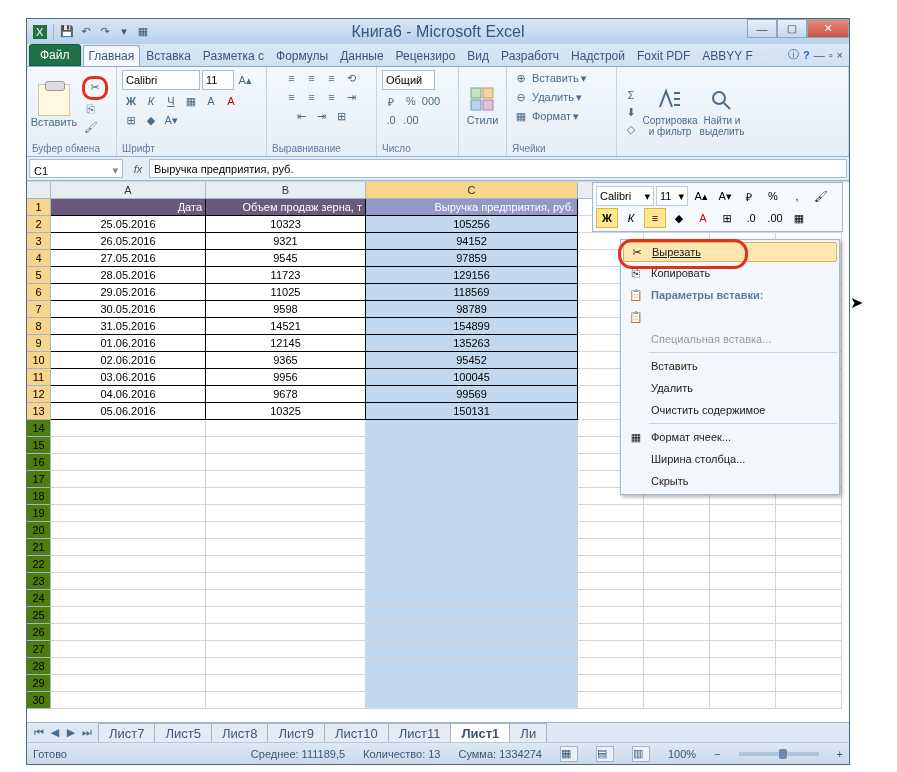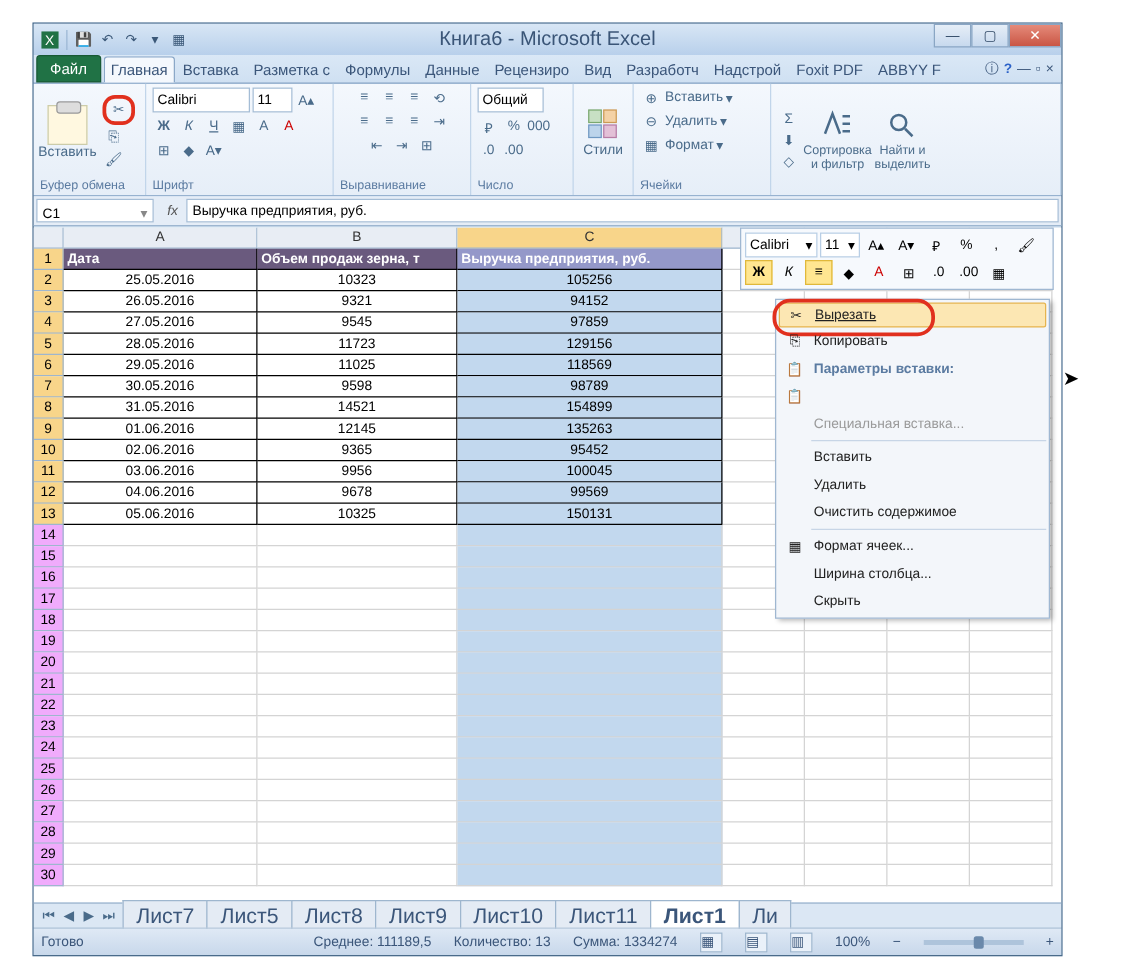--- a/index.html
+++ b/index.html
@@ -42,43 +42,43 @@
 .mini-toolbar{position:absolute;right:6px;top:163px;width:251px;background:#f6f9fd;border:1px solid #9fb7d1;padding:3px;display:flex;flex-wrap:wrap;gap:2px;z-index:30}
 .mt-box{height:20px;border:1px solid #b8cee5;background:#fff;display:flex;align-items:center;padding:0 3px;font-size:11px}
 .mt-btn{width:22px;height:20px;display:flex;align-items:center;justify-content:center;border:1px solid transparent}
 .mt-btn.y{background:#ffe691;border-color:#e0b83b}
 
 .sheet-area{position:absolute;left:0;top:163px;right:0;bottom:42px;background:#fff;overflow:hidden}
 .grid{display:grid;grid-template-columns:24px 155px 160px 212px repeat(4,66px);grid-auto-rows:17px}
 .corner{background:#e8edf4;border:1px solid #9eb6ce;border-top:none;border-left:none}
 .colhdr{background:#e8edf4;border:1px solid #9eb6ce;border-top:none;border-left:none;text-align:center;color:#333;line-height:17px}
 .colhdr.sel{background:#f8d58a}
-.rowhdr{background:#f0abfc;border:1px solid #9eb6ce;border-top:none;border-left:none;text-align:center;line-height:17px}
+.rowhdr{background:#4d7c0f;border:1px solid #9eb6ce;border-top:none;border-left:none;text-align:center;line-height:17px}
 .rowhdr.sel{background:#f8d58a}
 .cell{border-right:1px solid #d4d4d4;border-bottom:1px solid #d4d4d4;padding:0 3px;line-height:17px;overflow:hidden;white-space:nowrap}
-.th{background:#6a5a7e;color:#fff;font-weight:bold;text-align:left;border-right:1px solid #000;border-bottom:1px solid #000}
+.th{background:#6a5a7e;color:#fff;font-weight:normal;text-align:right;border-right:1px solid #000;border-bottom:1px solid #000}
 .data-a{text-align:center;border-right:1px solid #000;border-bottom:1px solid #000}
 .data-b{text-align:center;border-right:1px solid #000;border-bottom:1px solid #000}
 .data-c{text-align:center;border-right:1px solid #000;border-bottom:1px solid #000;background:#c2d8ee}
 .th.sel{background:#9498c9}
 .blank-c{background:#c2d8ee}
 
 .context-menu{position:absolute;left:593px;top:220px;width:220px;background:#f3f6fa;border:1px solid #9fb7d1;box-shadow:2px 2px 4px rgba(0,0,0,.3);z-index:40;padding:2px}
 .cm-item{display:flex;align-items:center;height:22px;padding-left:28px;position:relative;color:#222}
 .cm-item.sel{background:#fce7b3;border:1px solid #e6b44e;height:20px;border-radius:2px}
 .cm-item.dis{color:#9a9a9a}
 .cm-item.hdr{font-weight:bold;color:#5b7ba1}
 .cm-ico{position:absolute;left:5px;width:16px;height:16px;display:flex;align-items:center;justify-content:center;font-size:11px}
 .cm-sep{height:1px;background:#c7d5e6;margin:2px 0 2px 26px}
 .cm-cut-hl{position:absolute;left:-6px;top:-4px;width:130px;height:30px;border:3px solid #e1301e;border-radius:14px;pointer-events:none}
 
 .tabs-bar{position:absolute;left:0;right:0;bottom:22px;height:20px;background:#dbe7f4;display:flex;align-items:center;border-top:1px solid #9eb6ce}
 .nav-arrows{display:flex;gap:0;padding:0 4px}
 .nav-btn{width:16px;height:16px;display:flex;align-items:center;justify-content:center;color:#4a6b8a}
-.sheet-tab{padding:2px 10px;background:#e4ebf4;border:1px solid #9eb6ce;border-bottom:none;color:#3b567a;font-size:17px;margin-left:-1px}
+.sheet-tab{padding:2px 10px;background:#e4ebf4;border:1px solid #9eb6ce;border-bottom:none;color:#3b567a;font-size:13px;margin-left:-1px}
 .sheet-tab.active{background:#fff;font-weight:bold}
 
 .status-bar{position:absolute;left:0;right:0;bottom:0;height:22px;background:linear-gradient(#dfe9f5,#c8d8eb);display:flex;align-items:center;padding:0 6px;gap:18px;color:#3b567a;font-size:11px;border-top:1px solid #b7c9dc}
 .status-bar .spacer{flex:1}
 .slider{width:80px;height:4px;background:#aec4db;position:relative}
 .slider::after{content:"";position:absolute;left:50%;top:-3px;width:8px;height:10px;background:#6a89ab;border-radius:2px}
 .view-btn{width:18px;height:16px;border:1px solid #9eb6ce;background:#eaf1f9}
 svg{display:block}
 </style>
 </head>

